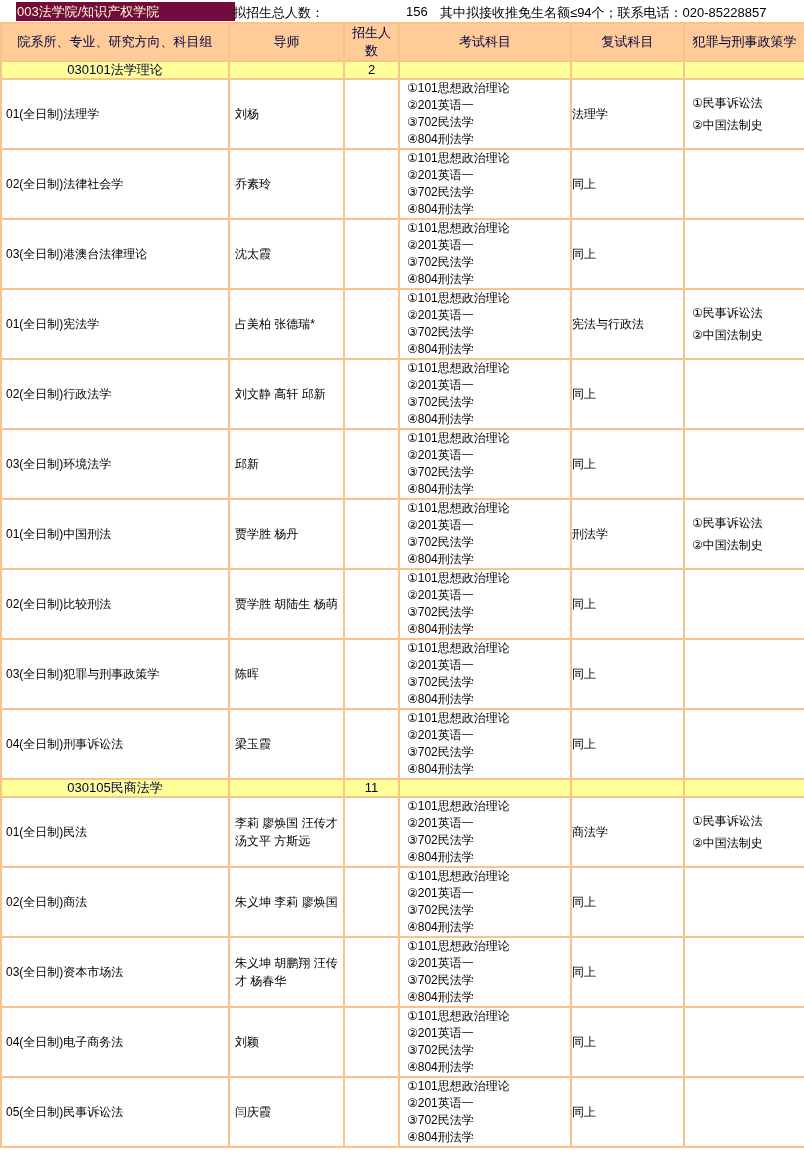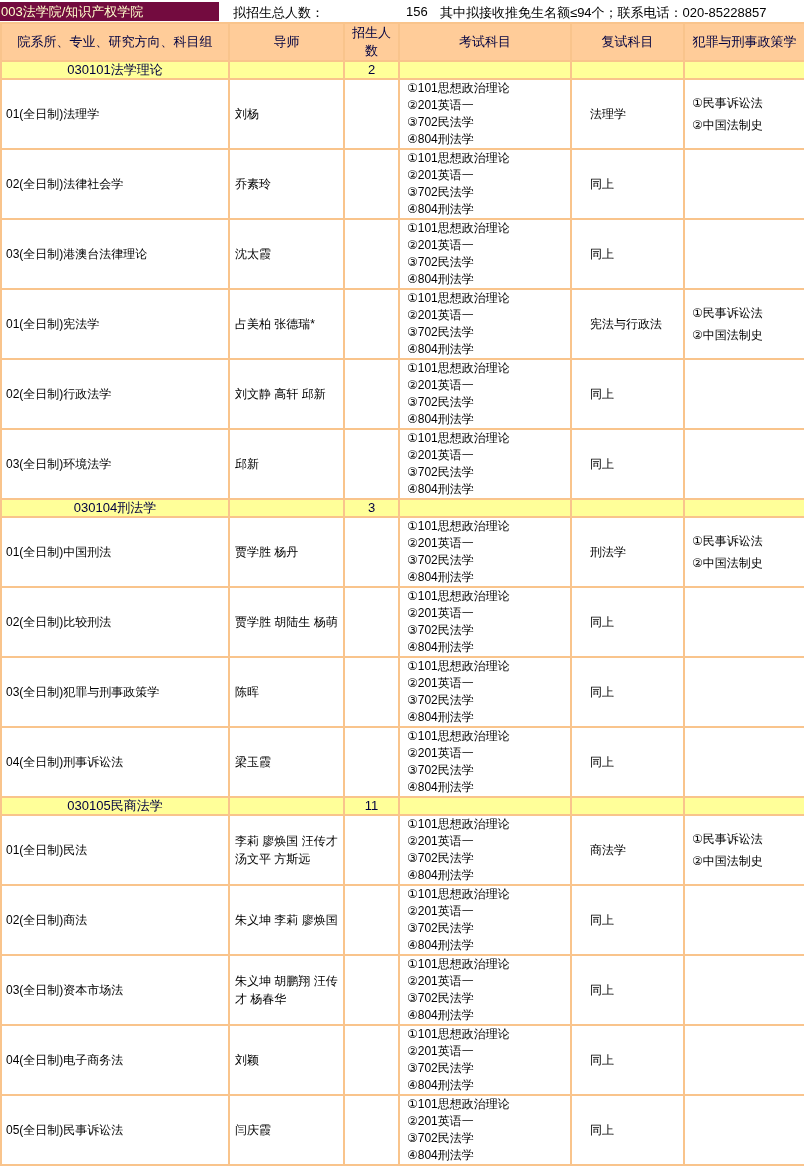--- a/index.html
+++ b/index.html
@@ -12,21 +12,21 @@
   .page {
     position: relative;
     width: 804px;
     height: 1170px;
     overflow: hidden;
     background: #ffffff;
   }
   
   .topbar { position: relative; height: 22px; }
   .college-bar {
-    position: absolute; left: 0; top: 2px;
+    position: absolute; left: 16px; top: 2px;
     width: 219px; height: 19px;
     background: #730B3F;
     color: #FFFFCC;
     font-size: 13px; line-height: 19px;
     padding-left: 1px;
     white-space: nowrap; overflow: hidden;
   }
   .total-label { position: absolute; left: 233px; top: 4px; font-size: 13px; white-space: nowrap; }
   .total-value { position: absolute; left: 406px; top: 4px; font-size: 13px; }
   .note        { position: absolute; left: 440px; top: 4px; font-size: 13px; white-space: nowrap; }
@@ -58,21 +58,21 @@
     height: 18px;
     font-size: 13px;
     line-height: 14px;
     margin-top: 31px;
   }
   tr.section-row td.c0, tr.section-row td.c2 { text-align: center; }
   tr.program-row td { background: #ffffff; height: 70px; font-size: 12px; }
   td.cell-direction   { padding-left: 4px; line-height: 16px; }
   td.cell-supervisors { padding-left: 5px; line-height: 18px; }
   td.cell-exam        { padding-left: 7px; }
-  td.cell-retest      { padding-left: 18px; }
+  td.cell-retest      { padding-left: 0; }
   td.cell-extra       { padding-left: 7px; }
   .exam-line  { line-height: 17px; white-space: nowrap; }
   .extra-line { line-height: 22px; white-space: nowrap; }
 </style>
 </head>
 <body>
 
 <div class="page">
 
   <div class="topbar">
@@ -189,28 +189,20 @@
           <td></td>
           <td class="cell-exam">
             <div class="exam-line">①101思想政治理论</div>
             <div class="exam-line">②201英语一</div>
             <div class="exam-line">③702民法学</div>
             <div class="exam-line">④804刑法学</div>
           </td>
           <td class="cell-retest">同上</td>
           <td class="cell-extra"></td>
         </tr>
-        <tr class="section-row">
-          <td class="c0">030104刑法学</td>
-          <td class="c1"></td>
-          <td class="c2">3</td>
-          <td class="c3"></td>
-          <td class="c4"></td>
-          <td class="c5"></td>
-        </tr>
         <tr class="program-row">
           <td class="cell-direction">01(全日制)中国刑法</td>
           <td class="cell-supervisors">贾学胜 杨丹</td>
           <td></td>
           <td class="cell-exam">
             <div class="exam-line">①101思想政治理论</div>
             <div class="exam-line">②201英语一</div>
             <div class="exam-line">③702民法学</div>
             <div class="exam-line">④804刑法学</div>
           </td>

